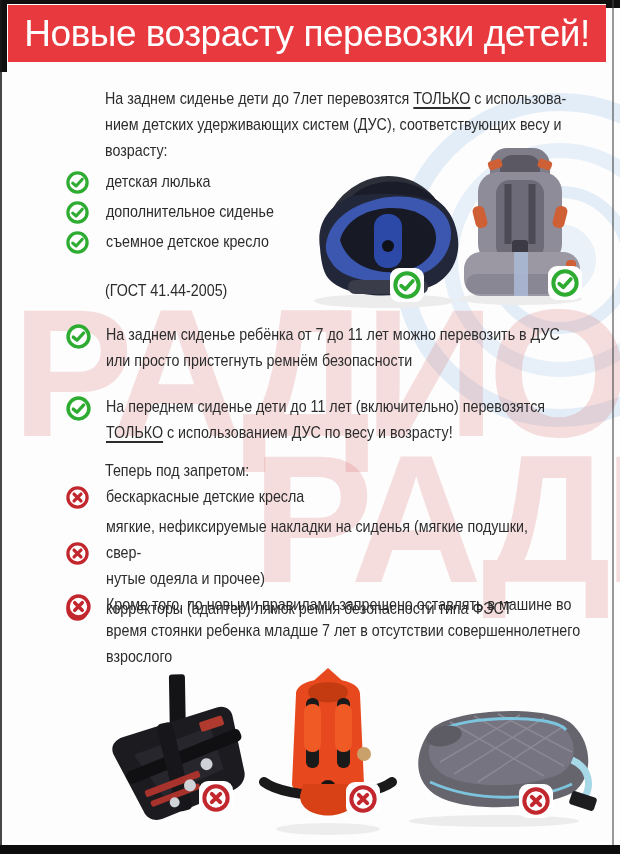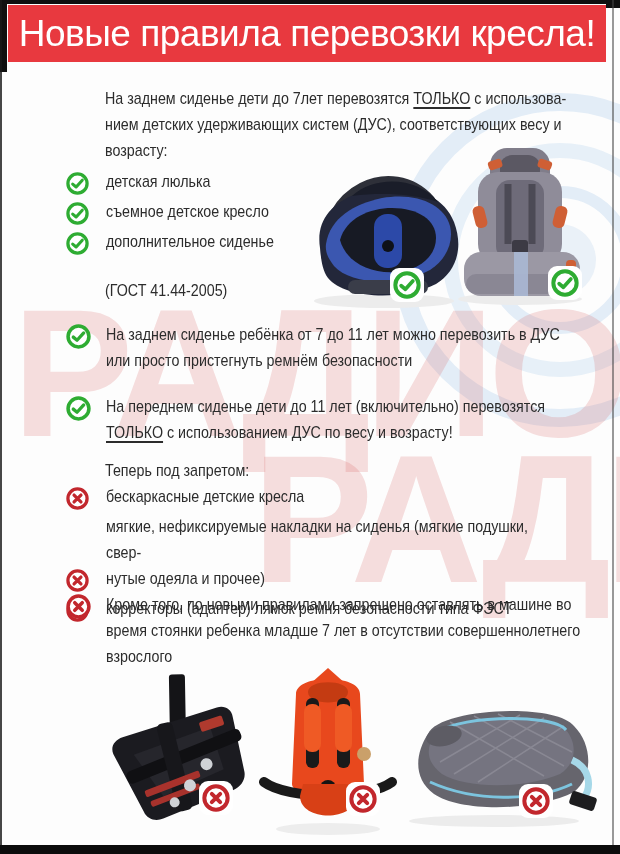--- a/index.html
+++ b/index.html
@@ -49,21 +49,21 @@
   .abs { position:absolute; z-index:2; }
   .u { text-decoration:underline; text-underline-offset:3px; text-decoration-thickness:1.5px; }
 
   .p1 { left:105px; top:86px; width:640px; }
   .gost { left:105px; top:278px; width:300px; }
   .banned-heading { left:105px; top:458px; width:400px; }
 
   .list { position:absolute; left:66px; z-index:2; }
   .allowed-list { top:169px; }
   .banned-list  { top:484px; }
-  .row { display:flex; align-items:flex-end; margin-bottom:4px; }
+  .row { display:flex; align-items:center; margin-bottom:4px; }
   .row .ic { flex:0 0 auto; width:23px; height:23px; margin-top:1px; }
   .row .lbl { display:inline-block; margin-left:17px; }
 
   .rule { position:absolute; left:66px; display:flex; align-items:flex-start; z-index:2; }
   .rule .ic { flex:0 0 auto; width:25px; height:25px; margin-top:2px; }
   .rule .body { display:inline-block; margin-left:15px; width:640px; }
   .rule2 { top:322px; }
   .rule3 { top:394px; }
   .extra { top:592px; }
 
@@ -107,45 +107,45 @@
   <div class="wm">
     <div class="wm-ring r1"></div>
     <div class="wm-ring r2"></div>
     <div class="wm-ring r3"></div>
     <div class="wm-dot"></div>
     <div class="wm-text wm-avto">РАДИО</div>
     <div class="wm-text wm-radio">РАДИО</div>
   </div>
 
   <header class="titlebar">
-    <h1>Новые правила перевозки кресла!</h1>
+    <h1>Новые возрасту перевозки детей!</h1>
   </header>
 
   <section class="abs p1 txt"><span>На заднем сиденье дети до 7лет перевозятся </span><span class="u">ТОЛЬКО</span><span> с использова-
 нием детских удерживающих систем (ДУС), соответствующих весу и
 возрасту:</span></section>
 
   <div class="list allowed-list">
     <div class="row">
       <svg class="ic" viewBox="0 0 24 24">
           <use href="#g-check"></use>
         </svg>
       <span class="lbl txt">детская люлька</span>
     </div>
     <div class="row">
       <svg class="ic" viewBox="0 0 24 24">
           <use href="#g-check"></use>
         </svg>
+      <span class="lbl txt">дополнительное сиденье</span>
+    </div>
+    <div class="row">
+      <svg class="ic" viewBox="0 0 24 24">
+          <use href="#g-check"></use>
+        </svg>
       <span class="lbl txt">съемное детское кресло</span>
-    </div>
-    <div class="row">
-      <svg class="ic" viewBox="0 0 24 24">
-          <use href="#g-check"></use>
-        </svg>
-      <span class="lbl txt">дополнительное сиденье</span>
     </div>
   </div>
 
   <div class="abs gost txt">(ГОСТ 41.44-2005)</div>
 
   <svg class="img carrier-img" width="176" height="160" viewBox="0 0 176 160">
     <ellipse cx="88" cy="149" rx="70" ry="7" fill="#ececec"></ellipse>
     <path d="M30 104 C26 38 96 6 134 48" fill="none" stroke="#2e3039" stroke-width="10" stroke-linecap="round"></path>
     <path d="M24 96 C20 70 34 52 60 42 C100 26 146 38 158 70 C168 96 160 120 140 132 C104 150 48 146 32 126 C26 118 25 106 24 96 Z" fill="#23273a"></path>
     <path d="M30 92 C34 66 58 52 86 46 C120 40 148 52 154 74 C158 90 150 108 134 118 C100 136 54 132 38 114 C32 106 29 100 30 92 Z" fill="#3b57b0"></path>

